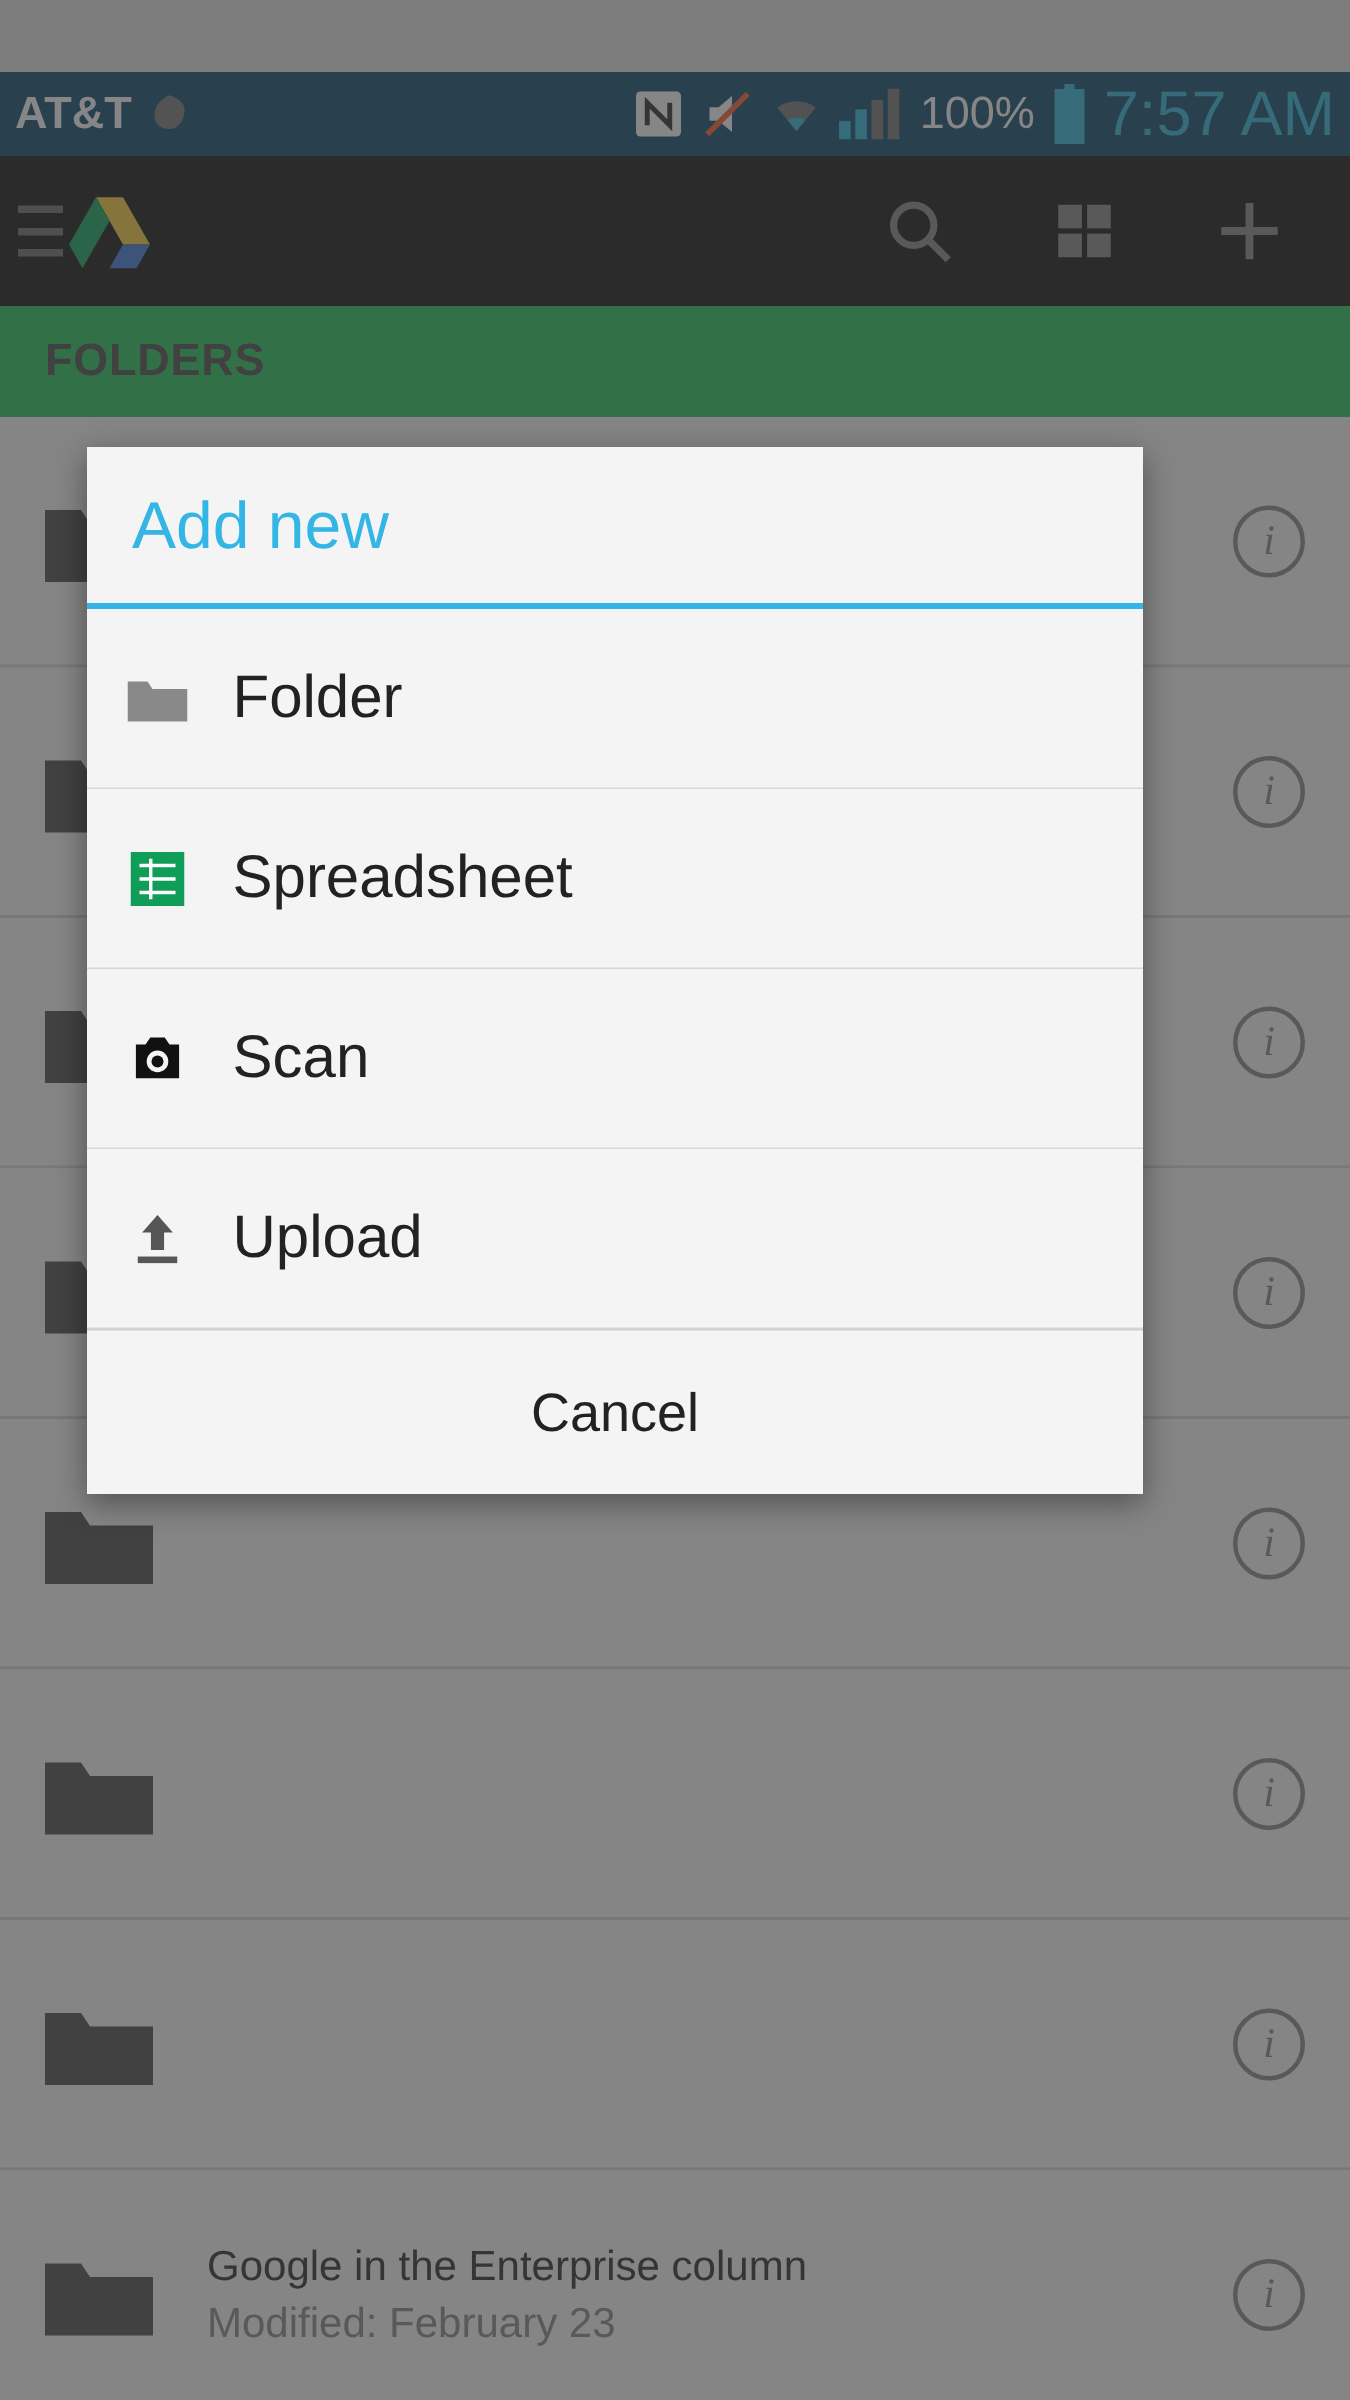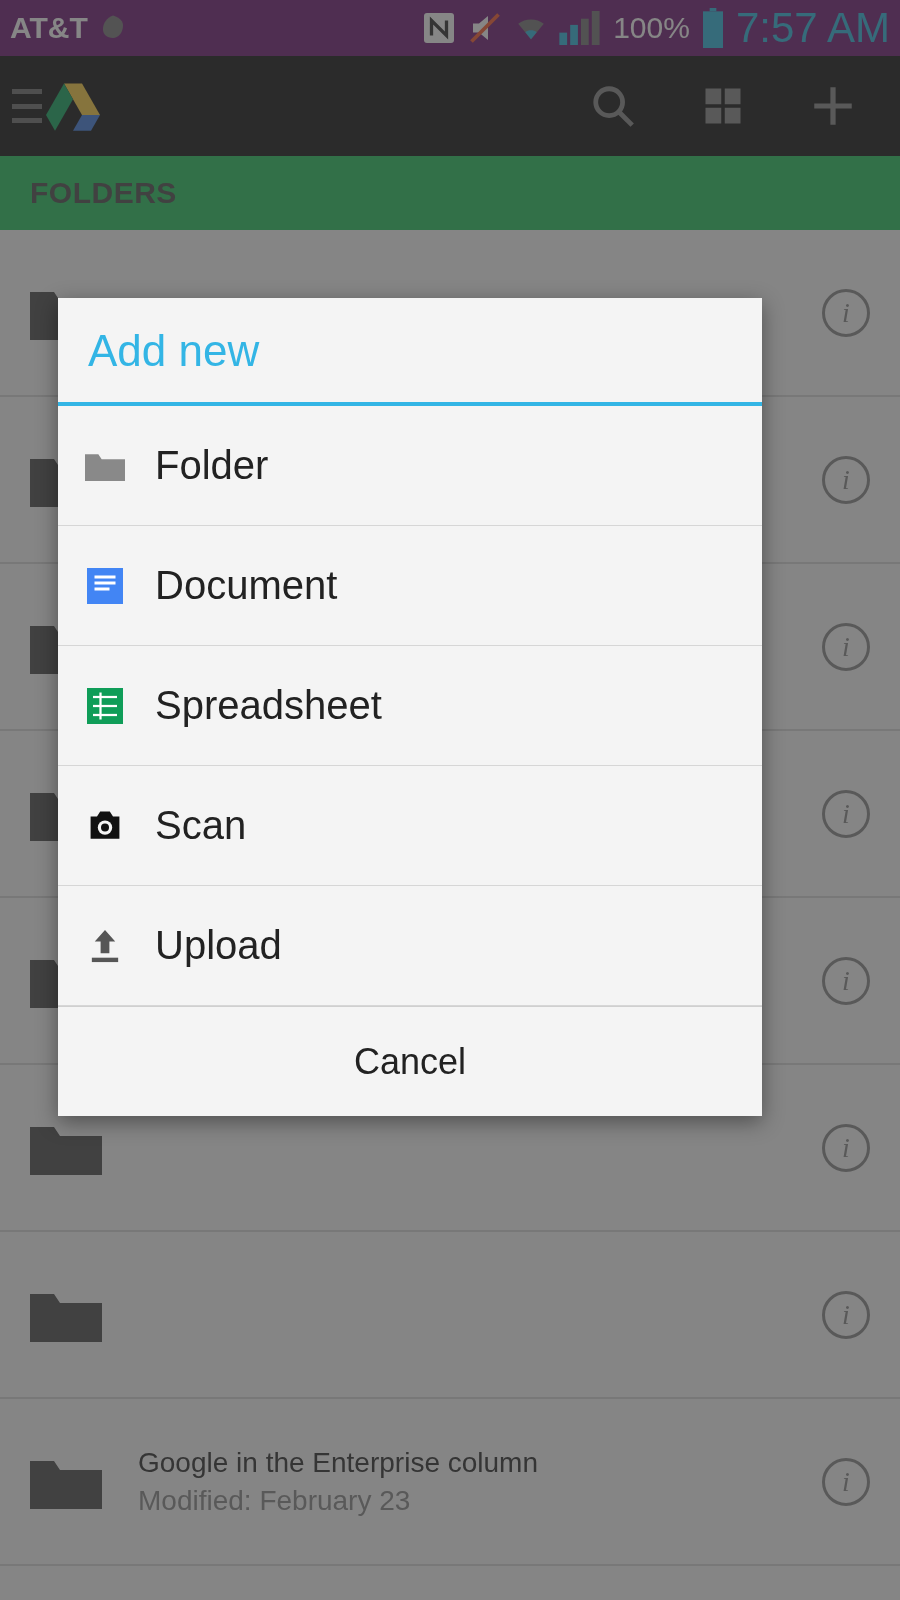--- a/index.html
+++ b/index.html
@@ -8,26 +8,27 @@
     height: 1600px;
     font-family: "Helvetica Neue", Arial, sans-serif;
     background: #e8e8e8;
     position: relative;
     overflow: hidden;
   }
 
   
   .status-bar {
     height: 56px;
-    background: #701a75;
+    background: #0c4a6e;
     display: flex;
     align-items: center;
     color: #fff;
     font-size: 30px;
     padding: 0 10px;
+    margin-top: 48px;
   }
   .status-left { display: flex; align-items: center; gap: 10px; font-weight: bold; }
   .status-right { margin-left: auto; display: flex; align-items: center; gap: 10px; }
   .status-right .time { color: #2fb7e0; font-size: 42px; font-weight: 300; }
   .status-right .batt-pct { color: #fff; font-size: 30px; }
   .status-icon { display:inline-flex; }
 
   
   .action-bar {
     height: 100px;
@@ -309,31 +310,20 @@
 
   <div class="dialog-item">
     <span class="dicon">
       <svg width="40" height="32" viewBox="0 0 24 18">
           <path fill="#898989" d="M0 2h8l2 3h14v13H0z"></path>
         </svg>
     </span>
     <span class="dlabel">Folder</span>
   </div>
 
-  <div class="dialog-item">
-    <span class="dicon">
-      <svg width="36" height="36" viewBox="0 0 24 24">
-          <rect width="24" height="24" fill="#4285f4"></rect>
-          <rect x="5" y="5" width="14" height="2" fill="#fff"></rect>
-          <rect x="5" y="9" width="14" height="2" fill="#fff"></rect>
-          <rect x="5" y="13" width="10" height="2" fill="#fff"></rect>
-        </svg>
-    </span>
-    <span class="dlabel">Document</span>
-  </div>
 
   <div class="dialog-item">
     <span class="dicon">
       <svg width="36" height="36" viewBox="0 0 24 24">
           <rect width="24" height="24" fill="#0f9d58"></rect>
           <g stroke="#fff" stroke-width="1.5">
             <line x1="4" y1="6" x2="20" y2="6"></line>
             <line x1="4" y1="12" x2="20" y2="12"></line>
             <line x1="4" y1="18" x2="20" y2="18"></line>
             <line x1="9" y1="3" x2="9" y2="21"></line>

